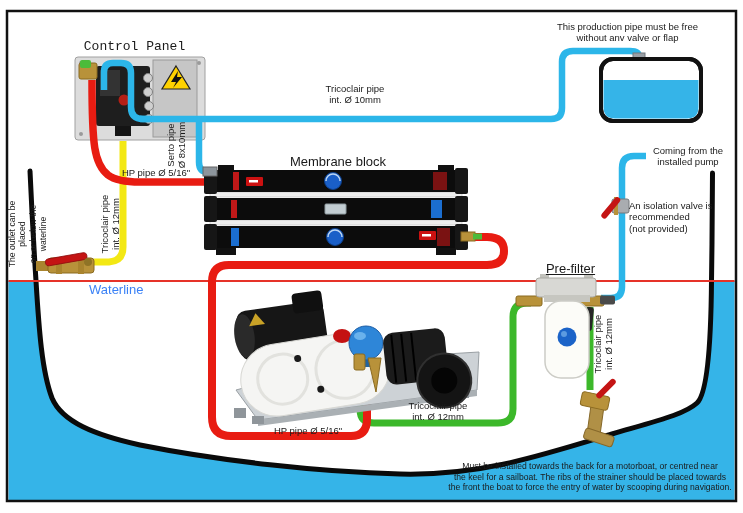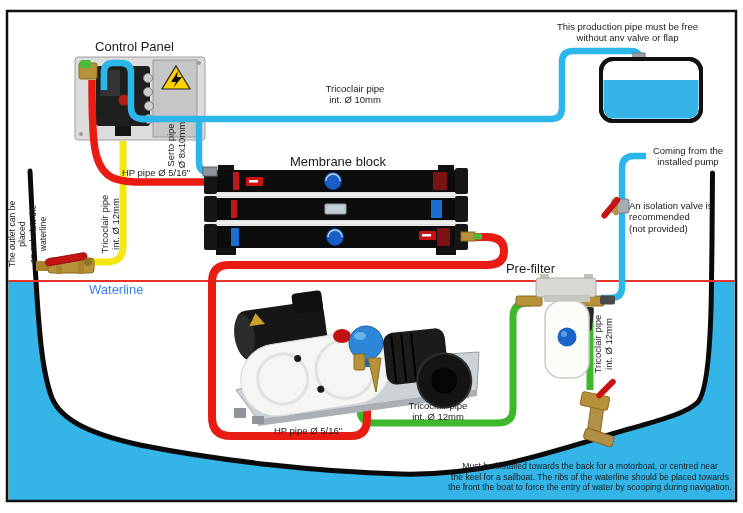--- a/index.html
+++ b/index.html
@@ -181,21 +181,21 @@
   <g>
     <rect x="589" y="402" width="13" height="36" rx="2" fill="#b09046" stroke="#86682a" transform="rotate(8 595 420)"></rect>
     <rect x="584" y="432" width="30" height="11" rx="3" fill="#b09046" stroke="#86682a" transform="rotate(18 599 437)"></rect>
     <rect x="581" y="394" width="28" height="14" rx="3" fill="#b8923a" stroke="#8a6a20" transform="rotate(12 595 401)"></rect>
     <g transform="rotate(-45 600 396)">
       <rect x="597" y="392" width="25" height="6" rx="3" fill="#c41414"></rect>
     </g>
   </g>
 </svg>
 
-<div class="lbl title center" style="left:82px;top:39px;width:105px;">Control Panel</div>
+<div class="lbl title center" style="left:82px;top:39px;width:105px;font-family:Liberation Mono, monospace;">Control Panel</div>
 
 <div class="lbl small center" style="left:540px;top:21px;width:175px;">This production pipe must be free
 without anv valve or flap</div>
 
 
 <div class="lbl small center" style="left:302px;top:83px;width:106px;">Tricoclair pipe
 int. Ø 10mm</div>
 
 <div class="lbl small center" style="left:642px;top:145px;width:92px;">Coming from the
 installed pump</div>
@@ -213,28 +213,28 @@
 
 <div class="lbl tiny center vert" style="left:-28px;top:223px;width:92px;height:22px;">The outlet can be placed
 on or below the waterline</div>
 
 <div class="lbl small center vert" style="left:79px;top:212px;width:64px;height:24px;">Tricoclair pipe
 int. Ø 12mm</div>
 
 <div class="lbl red-text" style="left:89px;top:282px;font-size:13px;">Waterline</div>
 
 
-<div class="lbl title center" style="left:498px;top:261px;width:65px;">Pre-filter</div>
+<div class="lbl title center" style="left:538px;top:261px;width:65px;text-decoration:underline;">Pre-filter</div>
 
 <div class="lbl small center vert" style="left:572px;top:332px;width:64px;height:24px;">Tricoclair pipe
 int. Ø 12mm</div>
 
 <div class="lbl small center" style="left:394px;top:400px;width:88px;">Tricoclair pipe
 int. Ø 12mm</div>
 
 <div class="lbl small center" style="left:262px;top:425px;width:92px;">HP pipe Ø 5/16"</div>
 
 
 <div class="lbl tiny center" style="left:445px;top:461px;width:290px;line-height:1.25;">Must be installed towards the back for a motorboat, or centred near
-the keel for a sailboat. The ribs of the waterline should be placed towards
+the keel for a sailboat. The ribs of the strainer should be placed towards
 the front the boat to force the entry of water by scooping during navigation.</div>
 
 </div>
 
 </body></html>

